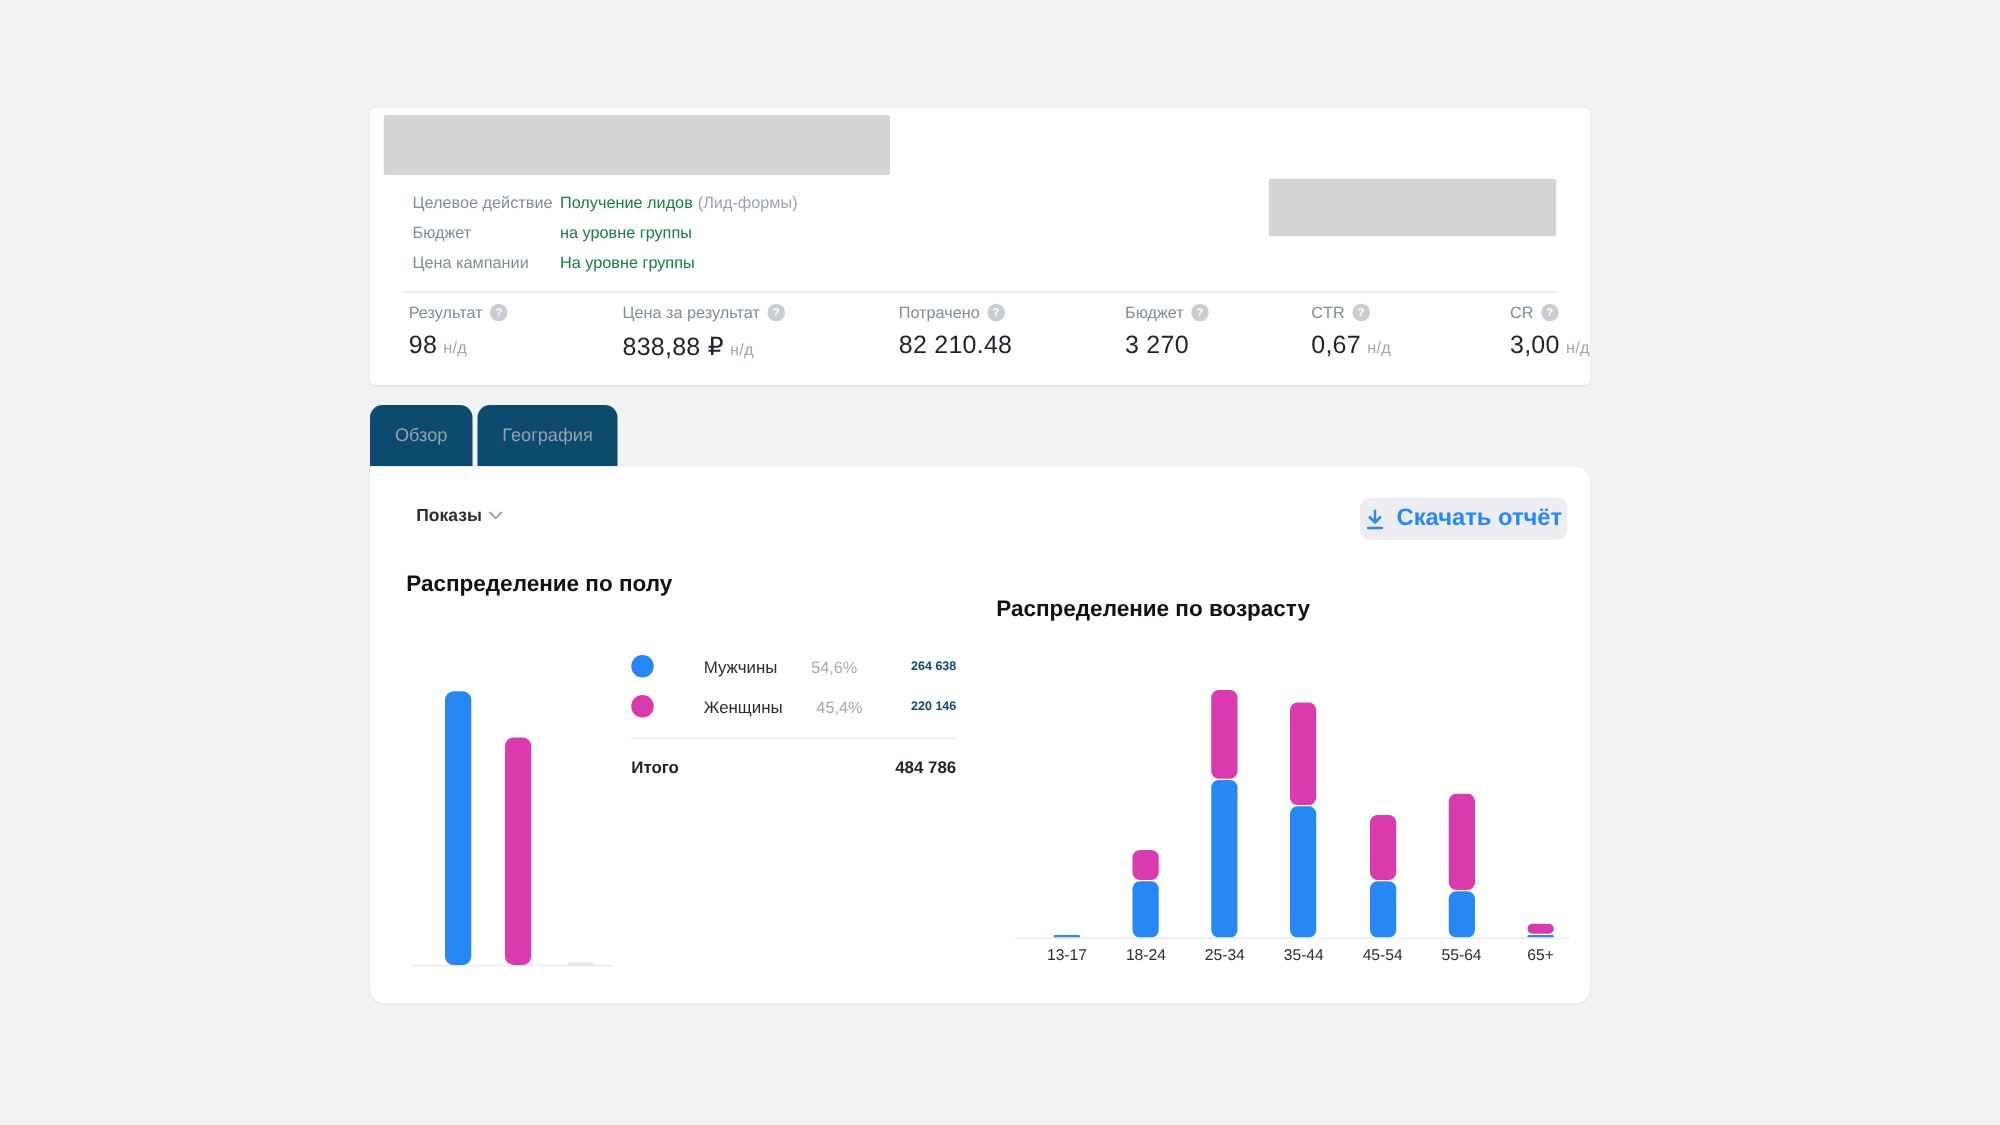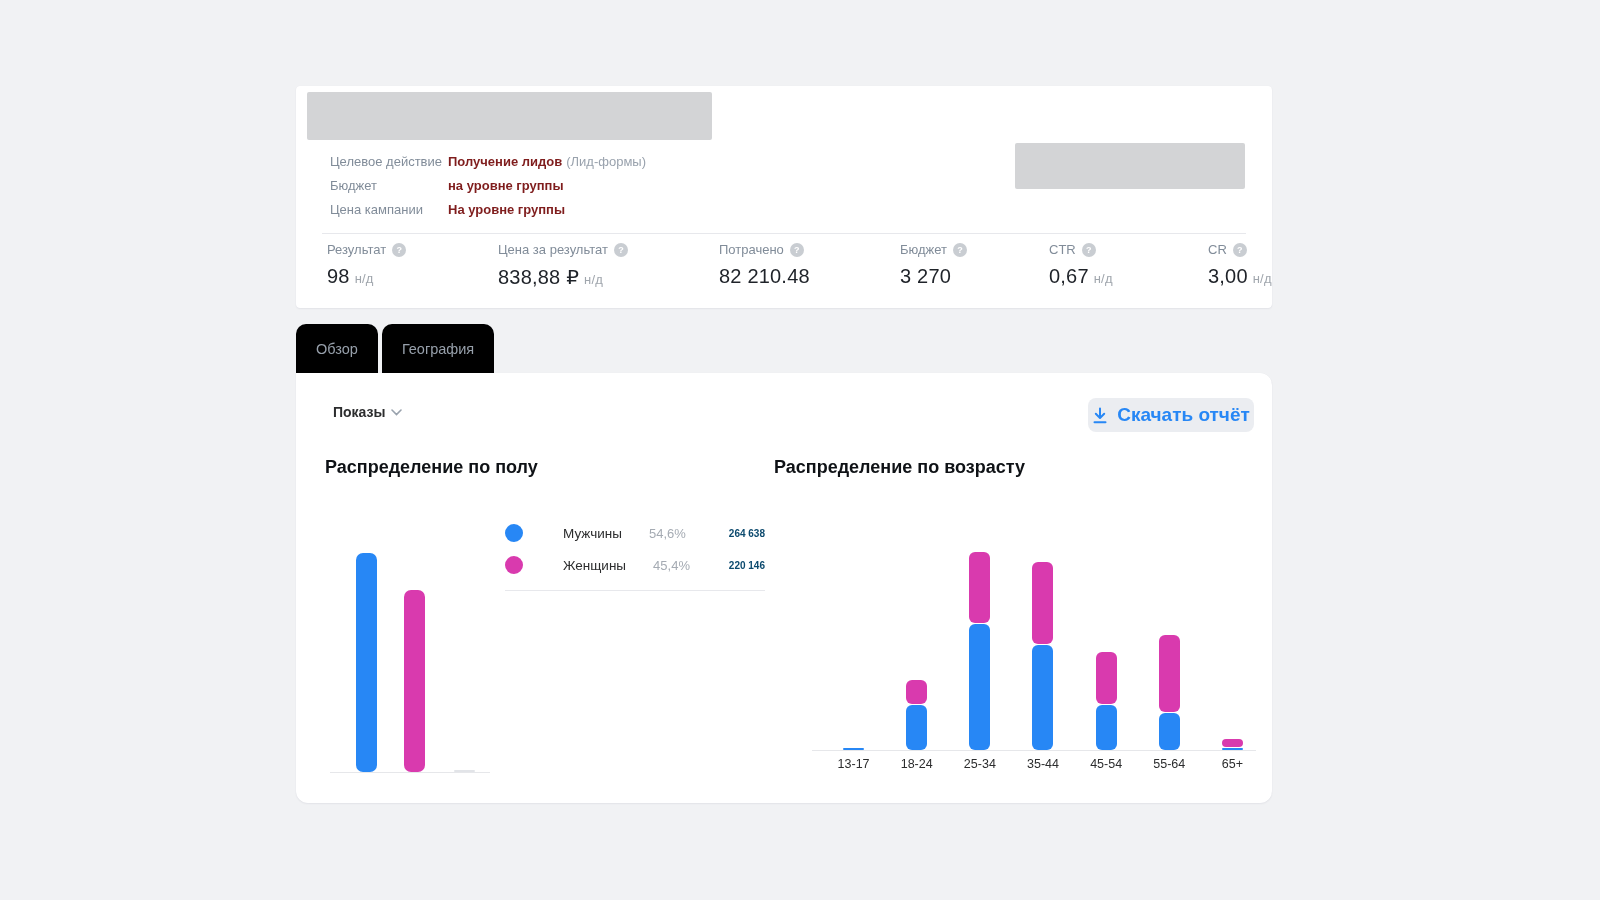--- a/index.html
+++ b/index.html
@@ -18,21 +18,21 @@
   }
   
   .top-card { left:296px; top:86px; width:976px; height:222px; }
   .redact { position:absolute; background:#d3d4d6; border-radius:2px; }
   .redact-title { left:11px; top:6px; width:405px; height:48px; }
   .redact-right { left:719px; top:57px; width:230px; height:46px; }
 
   .info-rows { position:absolute; left:34px; top:63px; }
   .info-row { display:flex; height:24px; align-items:center; font-size:13px; }
   .info-label { width:118px; color:#818c99; }
-  .info-value { color:#7f1d1d;font-weight:bold; }
+  .info-value { color:#15803d; }
   .info-suffix { color:#99a2ad; margin-left:4px; }
 
   .card-divider { position:absolute; left:26px; right:26px; top:147px; height:1px; background:#e7e8ec; }
 
   .stats-row { position:absolute; left:0; top:156px; width:976px; height:60px; }
   .stat-col { position:absolute; top:0; }
   .stat-col:nth-child(1){ left:31px; }
   .stat-col:nth-child(2){ left:202px; }
   .stat-col:nth-child(3){ left:423px; }
   .stat-col:nth-child(4){ left:604px; }
@@ -44,21 +44,21 @@
     font-size:9px; font-weight:bold; display:inline-flex; align-items:center; justify-content:center;
     cursor:default;
   }
   .stat-value { margin-top:8px; font-size:20px; color:#1f2329; letter-spacing:.2px; }
   .stat-suffix { font-size:13px; color:#a0a6ad; margin-left:5px; }
 
   
   .tabs-row { position:absolute; left:296px; top:324px; height:49px; display:flex; gap:4px; }
   .tab {
     height:49px; padding:0 20px; border:none; outline:none;
-    background:#000000; color:#97a0ab; font-size:14.5px;
+    background:#0c4a6e; color:#97a0ab; font-size:14.5px;
     font-family:inherit; border-radius:10px 10px 0 0; cursor:pointer;
     display:flex; align-items:center;
   }
   .tab.active { background:#fff; color:#0f1216; font-weight:bold; }
 
   
   .main-panel { left:296px; top:373px; width:976px; height:430px; border-radius:0 12px 12px 12px; }
 
   .metric-select {
     position:absolute; left:37px; top:31px; display:flex; align-items:center; gap:5px;
@@ -68,21 +68,21 @@
 
   .download-btn {
     position:absolute; left:792px; top:25px; width:166px; height:34px;
     background:#ebedf1; border:none; border-radius:8px; cursor:pointer;
     display:flex; align-items:center; justify-content:center; gap:9px;
     font-family:inherit; font-size:19px; font-weight:bold; color:#2787f5;
   }
 
   .chart-title { position:absolute; top:84px; font-size:18px; font-weight:bold; color:#0f1216; }
   .gender-title { left:29px; }
-  .age-title { left:478px; }
+  .age-title { left:501px;margin-top:20px; }
 
   
   .gender-chart { position:absolute; left:34px; top:180px; width:160px; height:219px; }
   .gbar { position:absolute; bottom:0; width:21px; }
   .gender-baseline { position:absolute; left:34px; top:399px; width:160px; height:1px; background:#e6e7ea; }
 
   
   .gender-legend { position:absolute; left:209px; top:144px; width:260px; }
   .legend-row { display:flex; align-items:center; height:32px;gap:27px; }
   .legend-dot { width:18px; height:18px; border-radius:50%; margin-right:13px; flex:none; }
@@ -213,20 +213,24 @@
             <span class="legend-val">264 638</span>
           </div>
           <div class="legend-row">
             <span class="legend-dot" style="background: rgb(217, 58, 174);"></span>
             <span class="legend-label">Женщины</span>
             <span class="legend-pct">45,4%</span>
             <span class="legend-val">220 146</span>
           </div>
         </div>
       <div class="legend-divider"></div>
+      <div class="legend-total">
+        <span class="t-label">Итого</span>
+        <span class="t-value">484 786</span>
+      </div>
     </div>
 
     <div class="age-chart">
         <div class="age-col">
           <div class="age-seg" style="height: 2px; background: rgb(39, 135, 245); border-radius: 1px;"></div>
         </div>
         <div class="age-col">
           <div class="age-seg" style="height: 24px; background: rgb(217, 58, 174); border-radius: 6px;"></div>
           <div class="age-seg" style="height: 45px; background: rgb(39, 135, 245); border-radius: 6px; margin-top: 1px;"></div>
         </div>

